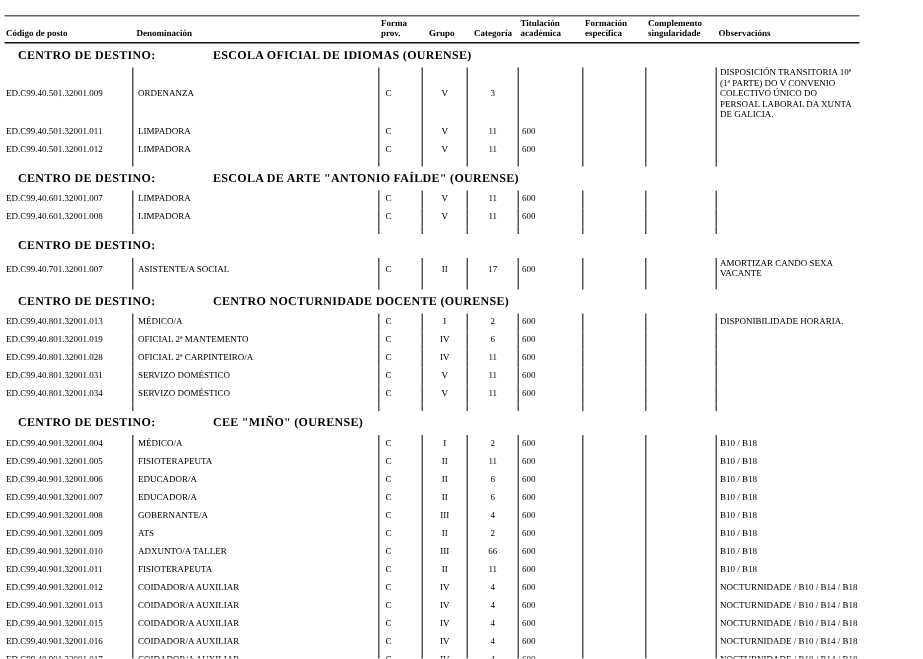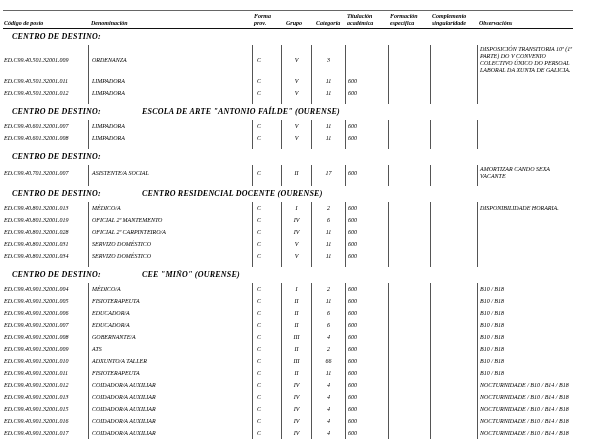--- a/index.html
+++ b/index.html
@@ -2,21 +2,21 @@
 <html><head>
 <meta charset="utf-8">
 <style>
   * { margin: 0; padding: 0; box-sizing: border-box; }
   html, body { width: 615px; height: 439px; background: #ffffff; overflow: hidden; }
   body {
     font-family: "Liberation Serif", "DejaVu Serif", serif;
     color: #000;
     position: relative;
   }
-  .page { width: 576px; height: 439px; padding-top: 10px; font-style: italic; }
+  .page { width: 576px; height: 439px; padding-top: 10px; }
 
   .rule-thin { border-top: 1px solid #666; margin: 0 3px; }
   .rule-thick { border-top: 1.5px solid #111; margin: 0 3px; }
 
   
   .grid {
     display: grid;
     grid-template-columns: 88px 164px 29px 30px 34px 43px 42px 47px 1fr;
   }
 
@@ -88,20 +88,21 @@
       <span>Observacións</span>
     </div>
   </div>
 
   <div class="rule-thick"></div>
 
   <div id="sections">
   <div class="section">
     <div class="sec-head">
       <span class="sec-label">CENTRO DE DESTINO:</span>
+      <span class="sec-name">ESCOLA OFICIAL DE IDIOMAS (OURENSE)</span>
     </div>
     <div class="rows">
   <div class="grid row">
     <div class="cell c-code">ED.C99.40.501.32001.009</div>
     <div class="cell c-denom">ORDENANZA</div>
     <div class="cell c-forma">C</div>
     <div class="cell c-grupo">V</div>
     <div class="cell c-cat">3</div>
     <div class="cell c-tit"></div>
     <div class="cell c-form"></div>
@@ -218,21 +219,21 @@
     <div class="cell c-form"></div>
     <div class="cell c-comp"></div>
     <div class="cell c-obs"></div>
   </div>
 </div>
   </div>
 
   <div class="section">
     <div class="sec-head">
       <span class="sec-label">CENTRO DE DESTINO:</span>
-      <span class="sec-name">CENTRO RESIDENCIAL DOCENTE (OURENSE)</span>
+      <span class="sec-name">CENTRO NOCTURNIDADE DOCENTE (OURENSE)</span>
     </div>
     <div class="rows">
   <div class="grid row">
     <div class="cell c-code">ED.C99.40.801.32001.013</div>
     <div class="cell c-denom">MÉDICO/A</div>
     <div class="cell c-forma">C</div>
     <div class="cell c-grupo">I</div>
     <div class="cell c-cat">2</div>
     <div class="cell c-tit">600</div>
     <div class="cell c-form"></div>

